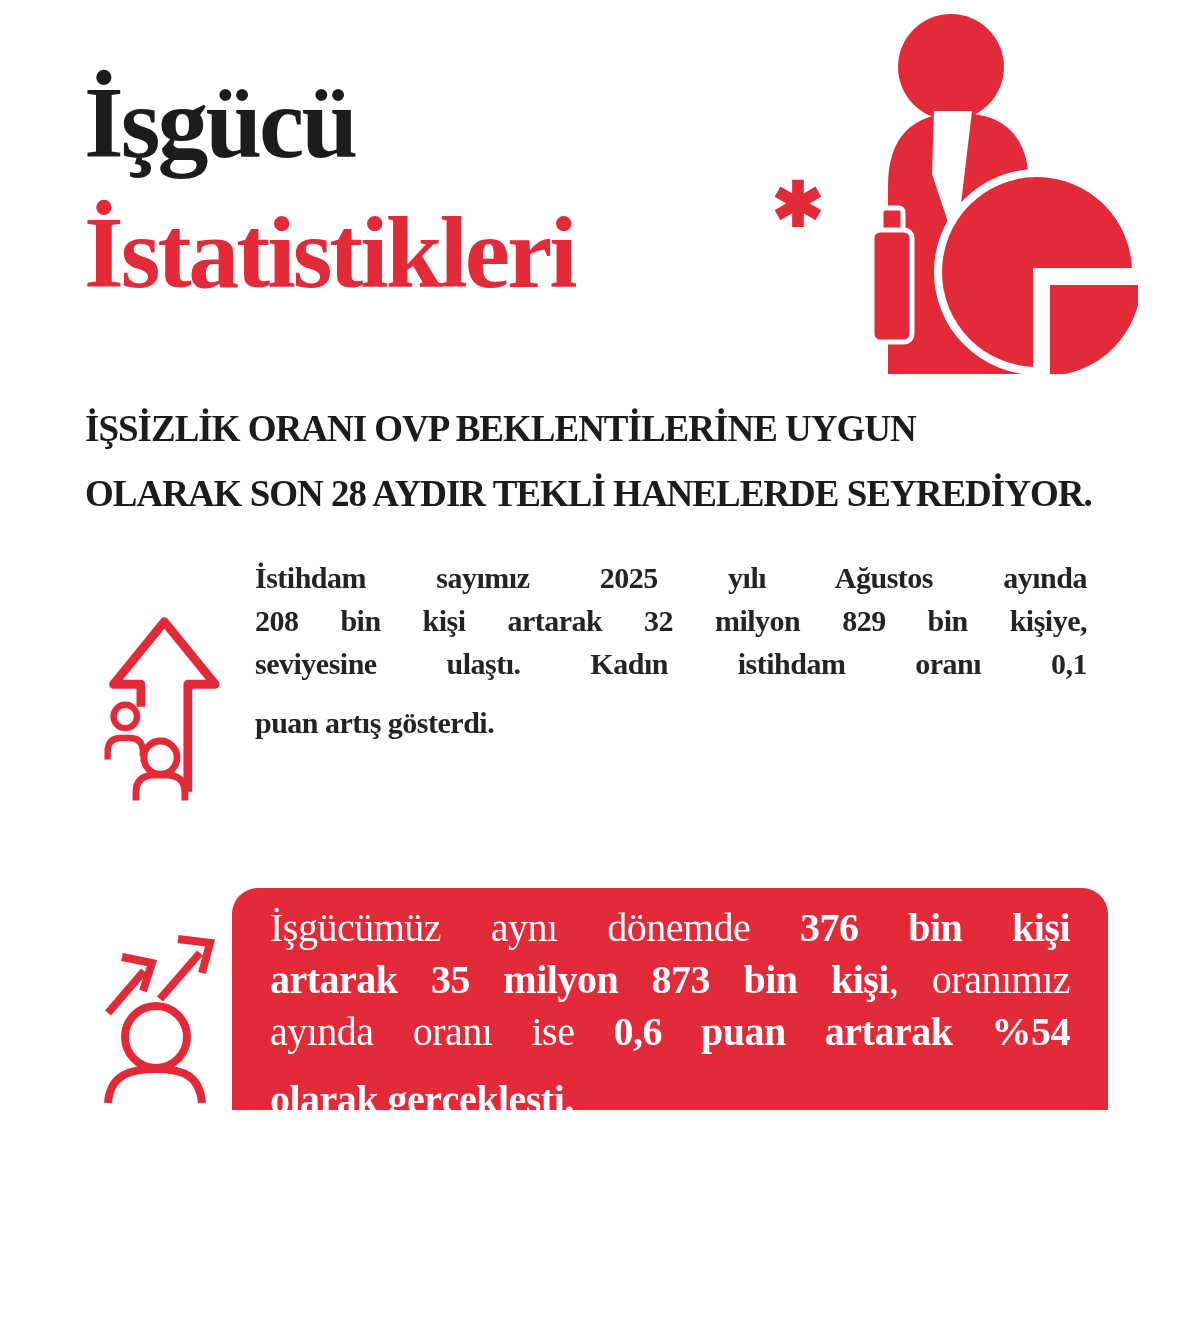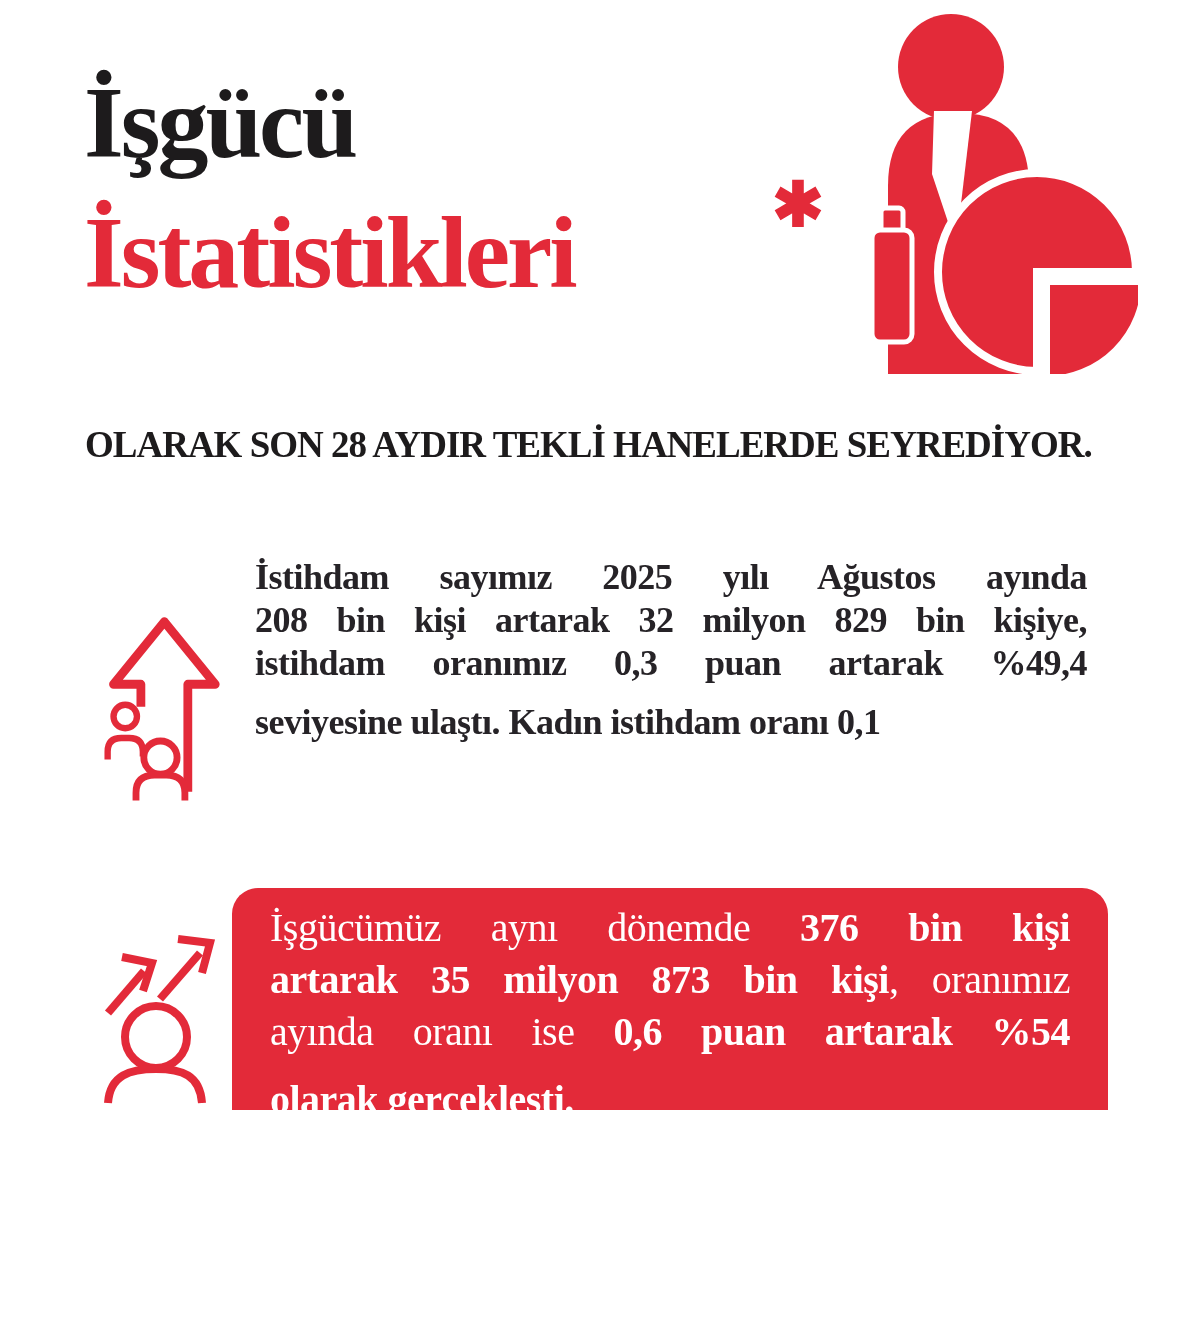--- a/index.html
+++ b/index.html
@@ -17,21 +17,21 @@
   .title-asterisk{position:absolute;left:772px;top:168px;font-size:62px;font-weight:bold;color:var(--red);}
 
   .person-pie-icon{position:absolute;left:870px;top:14px;width:268px;height:360px;}
 
   .heading{position:absolute;left:85px;top:404px;width:1080px;font-size:37px;font-weight:bold;
            color:var(--black);line-height:1.33;letter-spacing:-1px;}
   .heading .jline{text-align:left;text-align-last:auto;}
 
   .up-arrow-icon{position:absolute;left:92px;top:588px;width:132px;height:216px;}
 
-  .paragraph{position:absolute;left:255px;top:556px;width:832px;font-size:36px;font-weight:bold;
+  .paragraph{position:absolute;left:255px;top:556px;width:832px;font-size:30px;font-weight:bold;
              color:#262327;line-height:43px;letter-spacing:-0.5px;}
 
   .jline{text-align:justify;text-align-last:justify;}
   .jline:last-child{text-align-last:left;margin-top:16px;}
 
   .growth-icon{position:absolute;left:93px;top:893px;width:142px;height:212px;}
 
   .red-box{position:absolute;left:232px;top:888px;width:876px;background:var(--red);
            border-radius:26px;padding:14px 38px 16px 38px;color:#fff;font-size:40px;
            line-height:52px;letter-spacing:-0.5px;font-weight:normal;}
@@ -61,36 +61,37 @@
     <circle class="icon-fill" cx="81" cy="53" r="53"></circle>
     <path class="icon-fill" d="M18,360 V172 Q18,99 89,99 Q159,99 159,172 V360 Z"></path>
     <polygon class="white-fill" points="64,97 102,97 86,232 62,160"></polygon>
     <rect class="icon-fill" x="11" y="194" width="22" height="30" rx="4" stroke="#fff" stroke-width="5"></rect>
     <rect class="icon-fill" x="2" y="216" width="40" height="112" rx="8" stroke="#fff" stroke-width="5"></rect>
     <path class="icon-fill" d="M167,258 L266,258 A99,99 0 1 0 167,357 Z" stroke="#fff" stroke-width="8"></path>
     <path class="icon-fill" d="M167,258 L266,258 A99,99 0 0 1 167,357 Z" transform="translate(9,9)" stroke="#fff" stroke-width="8"></path>
   </svg>
 
   <div class="heading">
+      <div class="jline">İŞSİZLİK ORANI OVP BEKLENTİLERİNE UYGUN</div>
       <div class="jline">OLARAK SON 28 AYDIR TEKLİ HANELERDE SEYREDİYOR.</div>
     </div>
 
   <svg class="up-arrow-icon" viewBox="0 0 135 218">
     <path class="icon-stroke" stroke-width="9" stroke-linejoin="round" d="M50,120 L50,97 L22,97 L74,33 L126,97 L98,97 L98,207"></path>
     <circle class="icon-stroke" stroke-width="6.5" cx="34" cy="130" r="12"></circle>
     <path class="icon-stroke" stroke-width="6.5" d="M16,174 L16,166 Q16,152 30,152 L38,152 Q52,152 52,166 L52,171"></path>
     <circle class="icon-stroke" stroke-width="7" cx="70" cy="172" r="17"></circle>
     <path class="icon-stroke" stroke-width="7" d="M45,216 L45,208 Q45,190 64,190 L76,190 Q95,190 95,208 L95,216"></path>
   </svg>
 
   <div class="paragraph">
       <div class="jline">İstihdam sayımız 2025 yılı Ağustos ayında</div>
       <div class="jline">208 bin kişi artarak 32 milyon 829 bin kişiye,</div>
-      <div class="jline">istihdam oranımız 0,3 puan artarak %49,4</div>
       <div class="jline">seviyesine ulaştı. Kadın istihdam oranı 0,1</div>
+      <div class="jline">puan artış gösterdi.</div>
     </div>
 
   <svg class="growth-icon" viewBox="0 0 140 212">
     <line class="icon-stroke" stroke-width="8" x1="14" y1="120" x2="50" y2="78"></line>
     <path class="icon-stroke" stroke-width="8" d="M28,64 L58,70 L49,98"></path>
     <line class="icon-stroke" stroke-width="8" x1="66" y1="106" x2="106" y2="60"></line>
     <path class="icon-stroke" stroke-width="8" d="M84,46 L116,50 L108,80"></path>
     <circle class="icon-stroke" stroke-width="8" cx="62" cy="144" r="31"></circle>
     <path class="icon-stroke" stroke-width="8" d="M14,210 C16,182 36,176 62,176 C88,176 106,182 108,210"></path>
   </svg>

